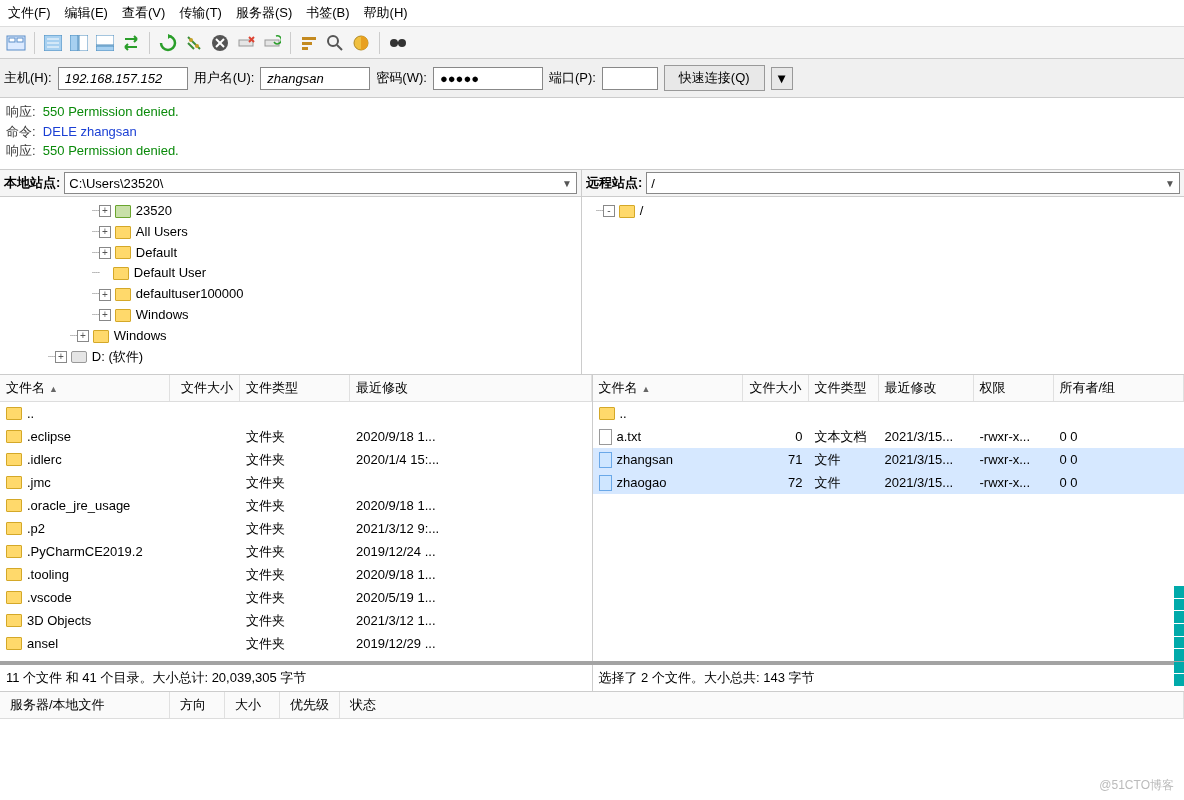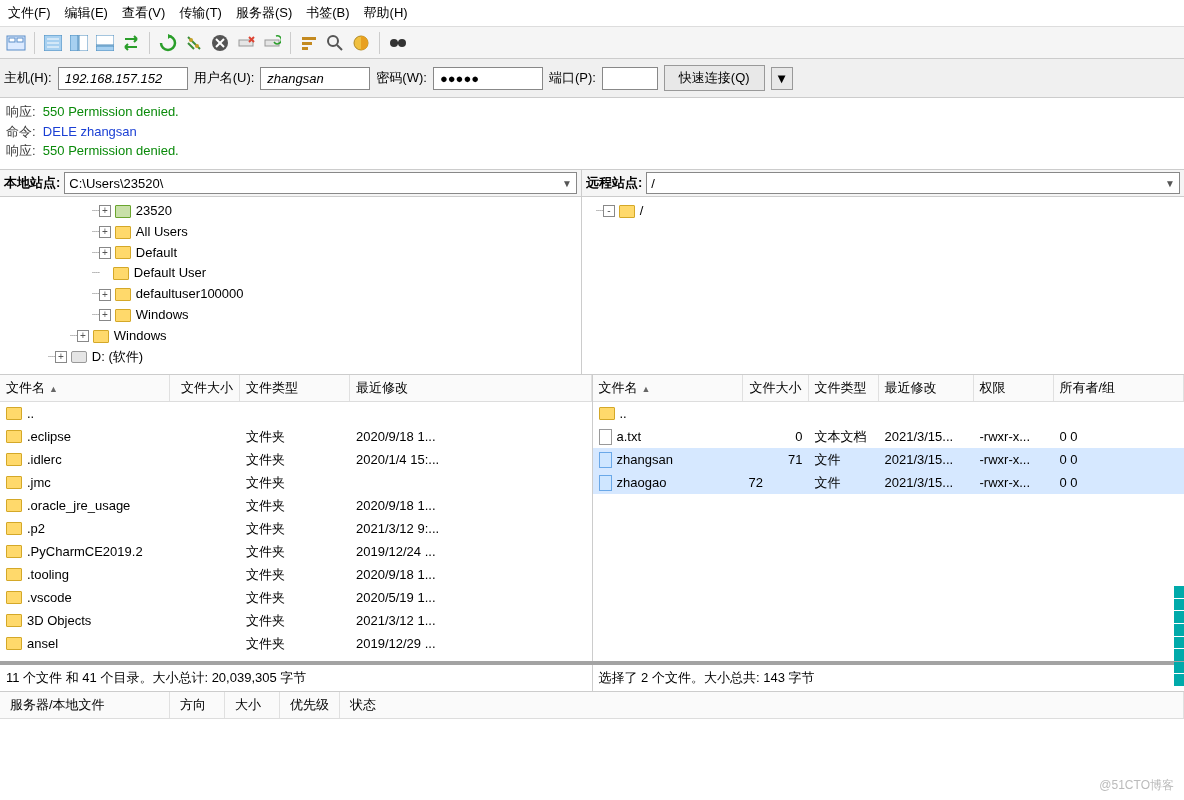--- a/index.html
+++ b/index.html
@@ -377,21 +377,21 @@
         <div class="lv-row sel">
           <div class="lv-name" style="width:150px"><span class="file-icon sel"></span>zhangsan</div>
           <div style="width:66px;text-align:right">71</div>
           <div style="width:70px">文件</div>
           <div style="width:95px">2021/3/15...</div>
           <div style="width:80px">-rwxr-x...</div>
           <div style="flex:1">0 0</div>
         </div>
         <div class="lv-row sel">
           <div class="lv-name" style="width:150px"><span class="file-icon sel"></span>zhaogao</div>
-          <div style="width:66px;">72</div>
+          <div style="width:66px;text-align:right">72</div>
           <div style="width:70px">文件</div>
           <div style="width:95px">2021/3/15...</div>
           <div style="width:80px">-rwxr-x...</div>
           <div style="flex:1">0 0</div>
         </div>
       </div>
   </div>
 </div>
 
 <div class="status-row">

